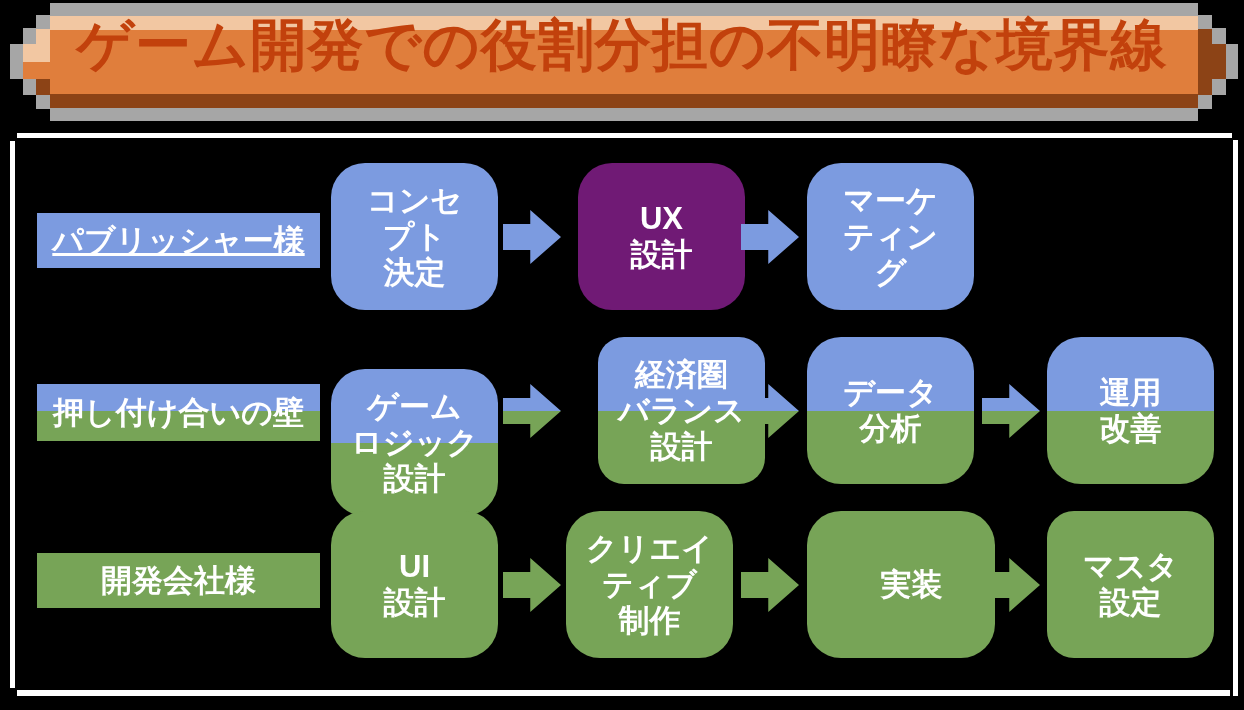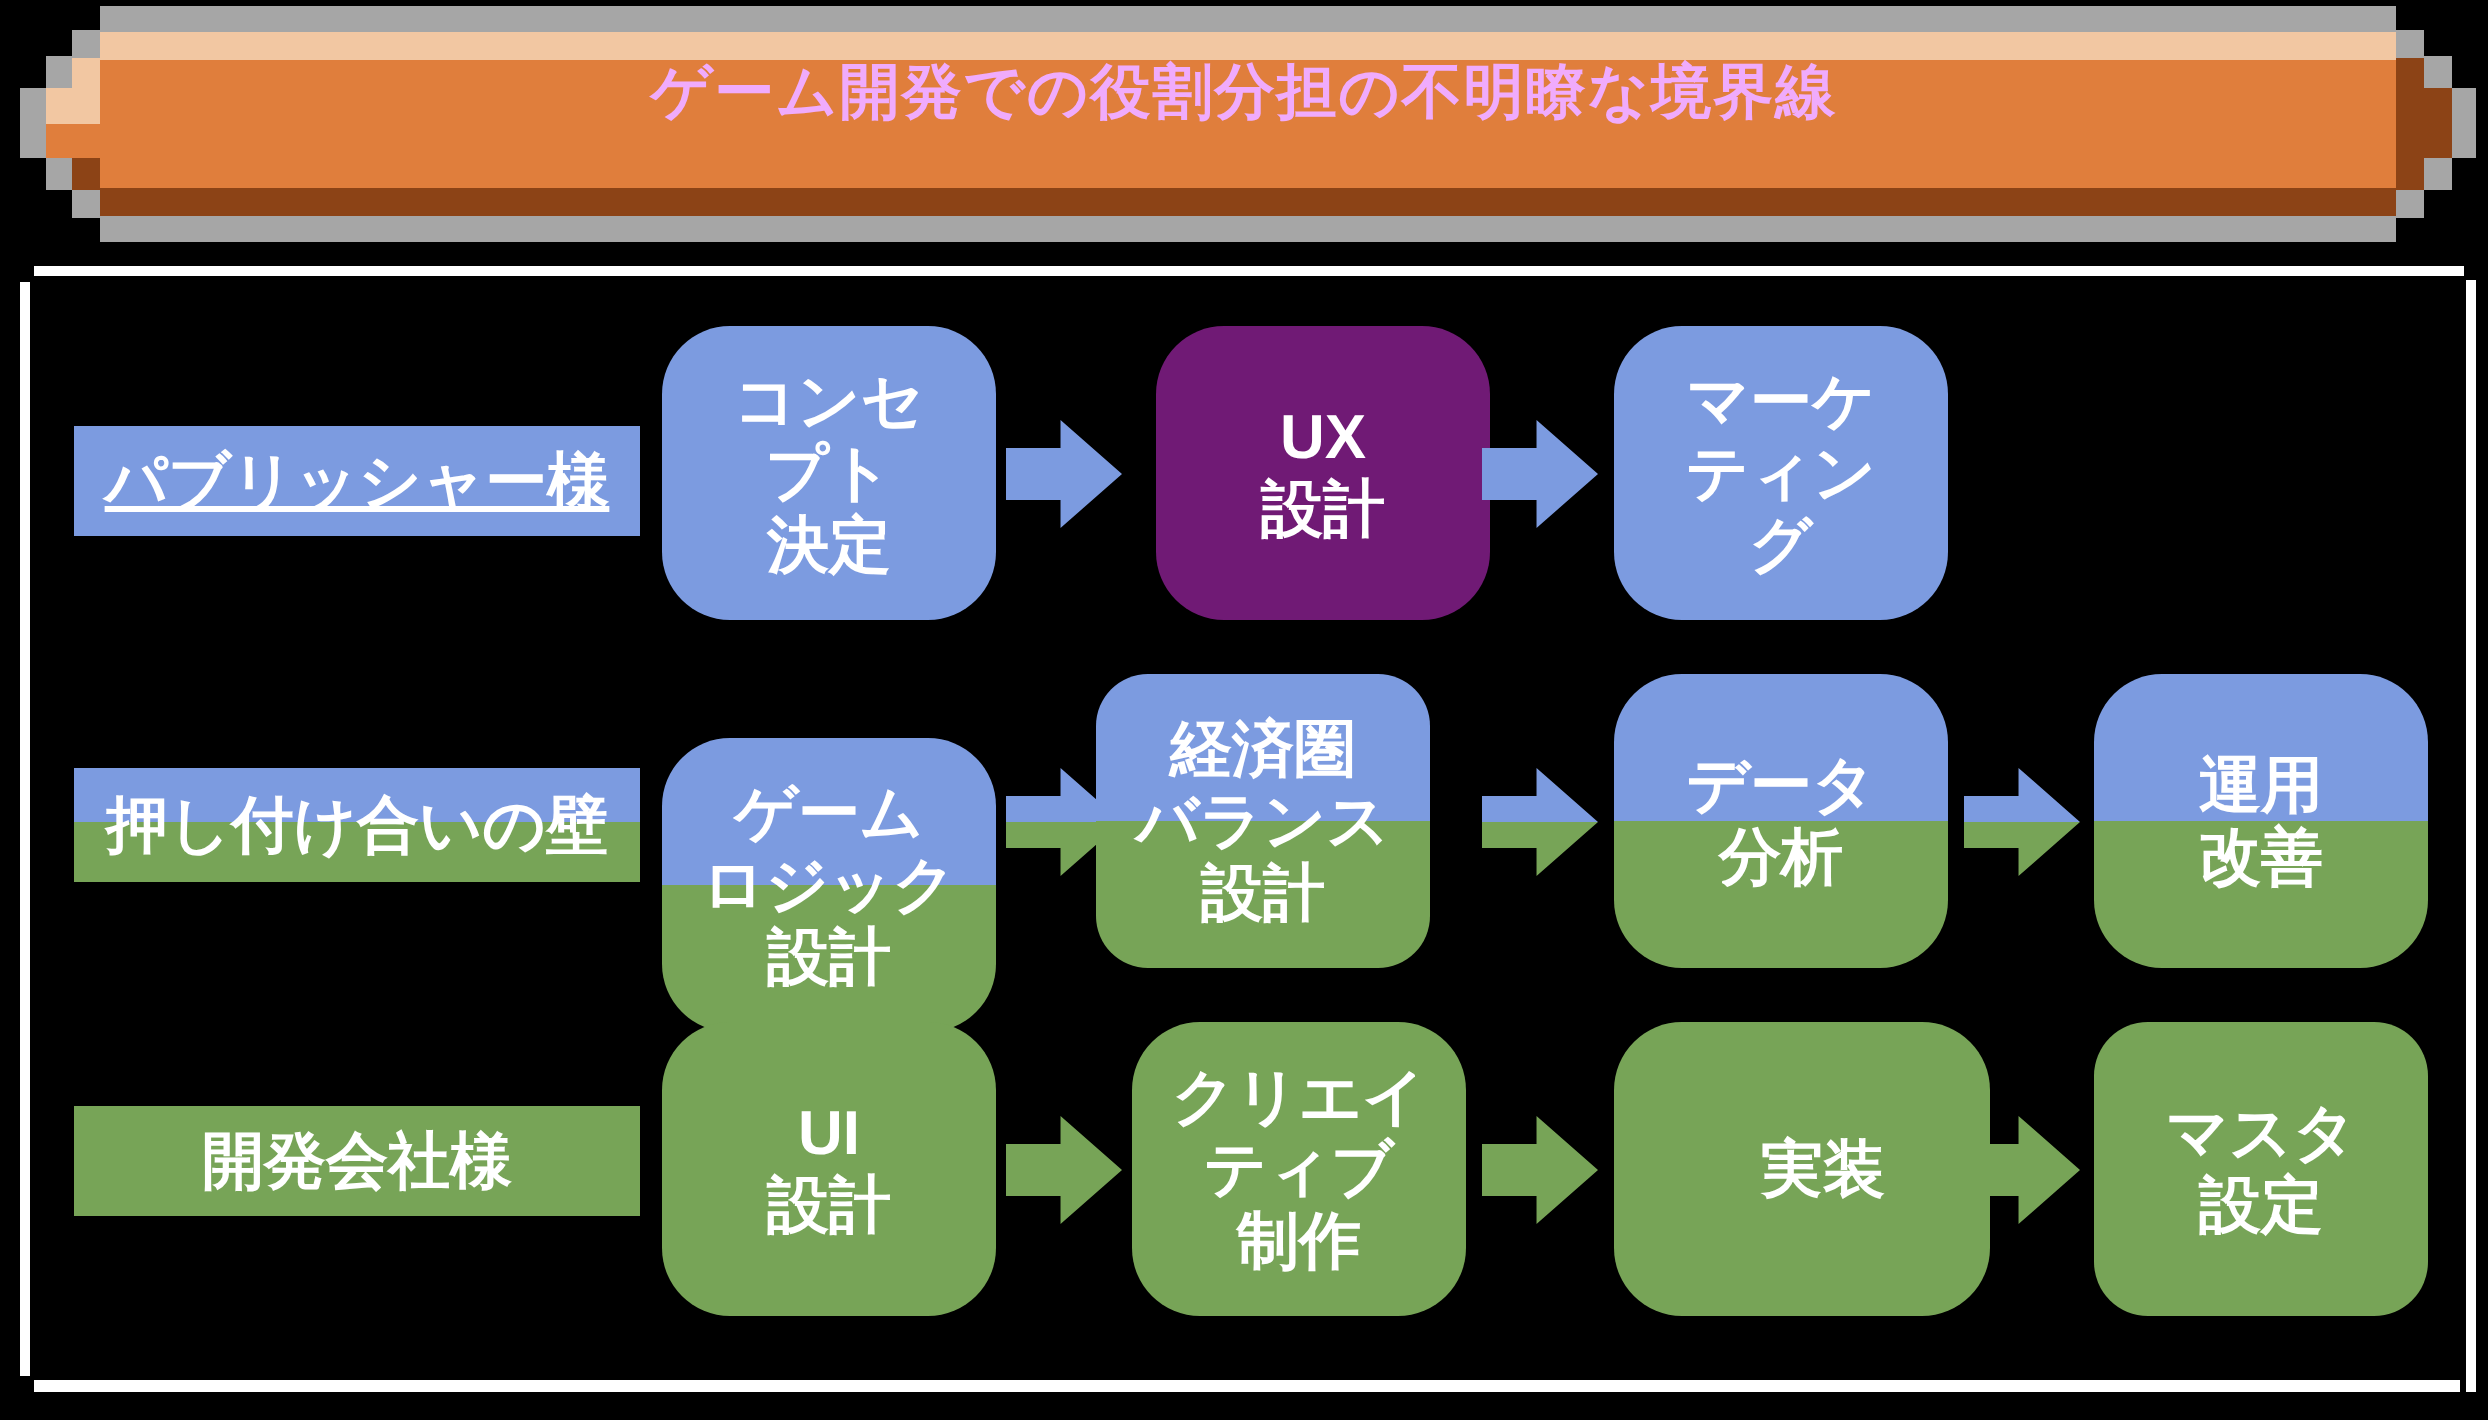--- a/index.html
+++ b/index.html
@@ -3,21 +3,21 @@
 <meta charset="utf-8">
 <style>
   html,body{margin:0;padding:0;background:#000;}
   body{width:1244px;height:710px;position:relative;overflow:hidden;
        font-family:"Liberation Sans","DejaVu Sans",sans-serif;}
   .abs{position:absolute;}
   
   .banner-layer{position:absolute;}
   .banner-title{position:absolute;left:0;top:3px;width:1244px;height:86px;
     display:flex;align-items:center;justify-content:center;
-    color:#f0abfc;font-size:30px;font-weight:bold;letter-spacing:1px;}
+    color:#c2410c;font-size:56px;font-weight:bold;letter-spacing:1px;}
   
   .frame-bar{position:absolute;background:#fff;}
   
   .row-label{position:absolute;display:flex;align-items:center;justify-content:center;
     color:#fff;font-size:31px;font-weight:bold;white-space:nowrap;}
   .step-box{position:absolute;width:167px;height:147px;border-radius:34px;
     display:flex;align-items:center;justify-content:center;text-align:center;
     color:#fff;font-size:31px;font-weight:bold;line-height:36px;white-space:pre-line;}
   .flow-arrow{position:absolute;width:58px;height:54px;
     clip-path:polygon(0 26%,47% 26%,47% 0,100% 50%,47% 100%,47% 74%,0 74%);}
@@ -65,21 +65,21 @@
 設計</div>
     <div class="flow-arrow" style="left: 741px; top: 210px; background: rgb(124, 155, 224);"></div>
     <div class="step-box" style="left: 807px; top: 163px; background: rgb(124, 155, 224);">マーケ
 ティン
 グ</div>
     <div class="row-label" style="left: 37px; top: 384px; width: 283px; height: 57px; background: linear-gradient(rgb(124, 155, 224) 0%, rgb(124, 155, 224) 47%, rgb(119, 164, 87) 47%, rgb(119, 164, 87) 100%);">押し付け合いの壁</div>
     <div class="step-box" style="left: 331px; top: 337px; background: linear-gradient(rgb(124, 155, 224) 0%, rgb(124, 155, 224) 50%, rgb(119, 164, 87) 50%, rgb(119, 164, 87) 100%); margin-top: 32px;">ゲーム
 ロジック
 設計</div>
     <div class="flow-arrow" style="left: 503px; top: 384px; background: linear-gradient(rgb(124, 155, 224) 0%, rgb(124, 155, 224) 50%, rgb(119, 164, 87) 50%, rgb(119, 164, 87) 100%);"></div>
-    <div class="step-box" style="left: 548px; top: 337px; background: linear-gradient(rgb(124, 155, 224) 0%, rgb(124, 155, 224) 50%, rgb(119, 164, 87) 50%, rgb(119, 164, 87) 100%); border-radius: 26px;">経済圏
+    <div class="step-box" style="left: 598px; top: 337px; background: linear-gradient(rgb(124, 155, 224) 0%, rgb(124, 155, 224) 50%, rgb(119, 164, 87) 50%, rgb(119, 164, 87) 100%); border-radius: 26px;">経済圏
 バランス
 設計</div>
     <div class="flow-arrow" style="left: 741px; top: 384px; background: linear-gradient(rgb(124, 155, 224) 0%, rgb(124, 155, 224) 50%, rgb(119, 164, 87) 50%, rgb(119, 164, 87) 100%);"></div>
     <div class="step-box" style="left: 807px; top: 337px; background: linear-gradient(rgb(124, 155, 224) 0%, rgb(124, 155, 224) 50%, rgb(119, 164, 87) 50%, rgb(119, 164, 87) 100%);">データ
 分析</div>
     <div class="flow-arrow" style="left: 982px; top: 384px; background: linear-gradient(rgb(124, 155, 224) 0%, rgb(124, 155, 224) 50%, rgb(119, 164, 87) 50%, rgb(119, 164, 87) 100%);"></div>
     <div class="step-box" style="left: 1047px; top: 337px; background: linear-gradient(rgb(124, 155, 224) 0%, rgb(124, 155, 224) 50%, rgb(119, 164, 87) 50%, rgb(119, 164, 87) 100%);">運用
 改善</div>
     <div class="row-label" style="left: 37px; top: 553px; width: 283px; height: 55px; background: rgb(119, 164, 87);">開発会社様</div>
     <div class="step-box" style="left: 331px; top: 511px; background: rgb(119, 164, 87);">UI

